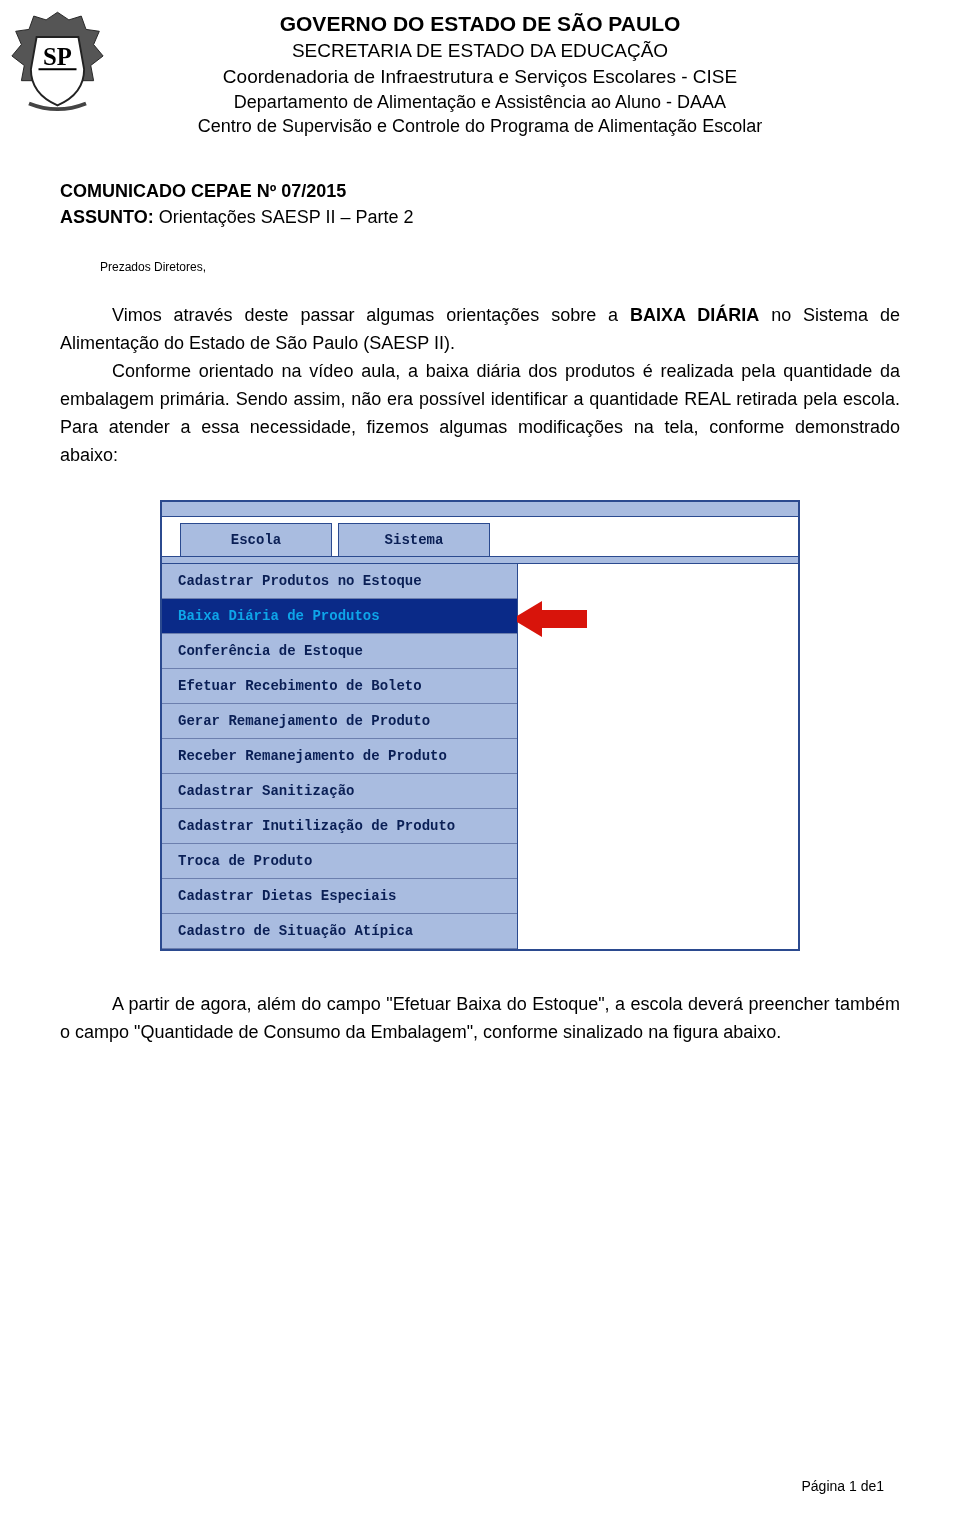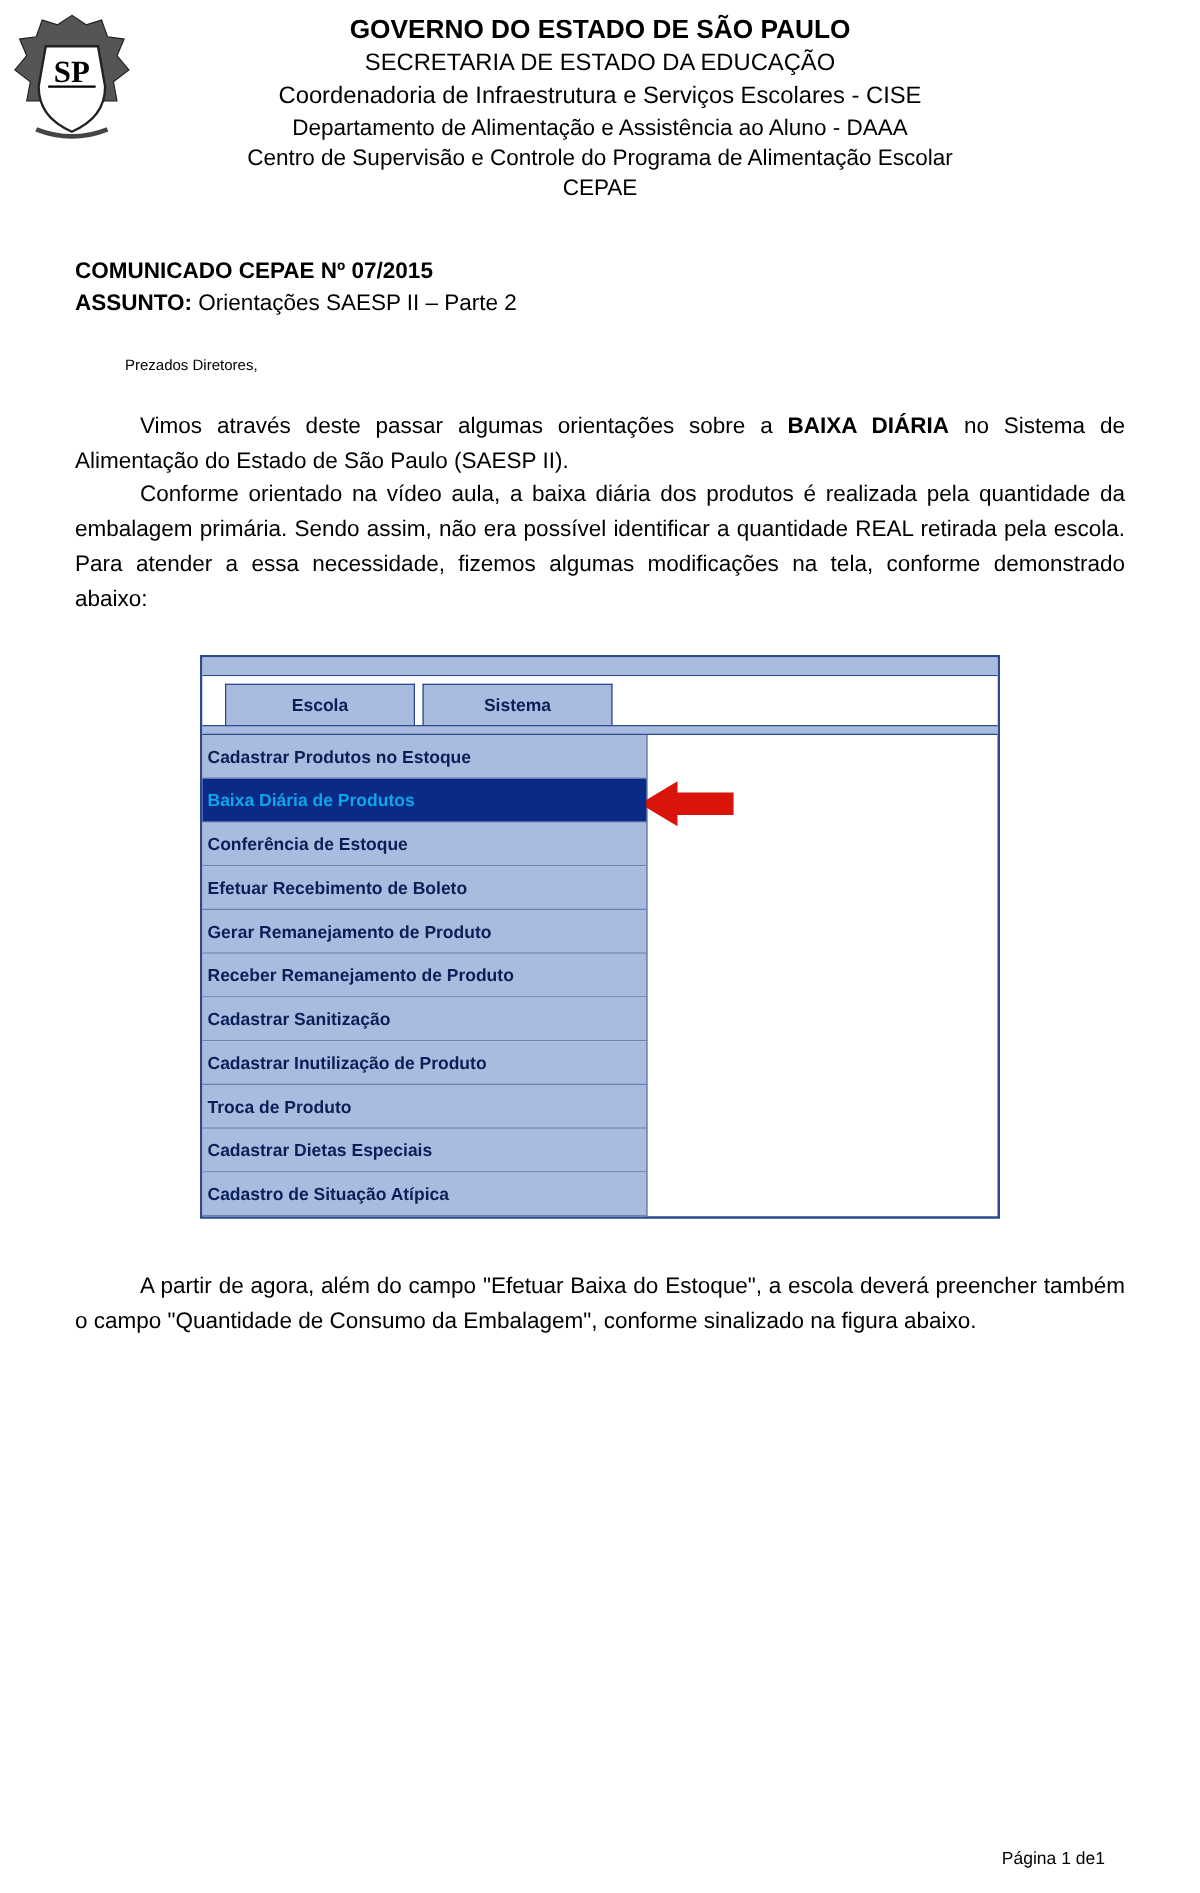--- a/index.html
+++ b/index.html
@@ -49,20 +49,21 @@
   .body-text .indent { display: inline-block; width: 52px; }
   .body-text .b { font-weight: bold; }
   .menu-figure {
     margin: 0 auto 40px auto;
     width: 640px;
   }
   .menu-container {
     border: 2px solid #2b4a8f;
     background: #fff;
     position: relative;
+    font-family: Liberation Mono, monospace;
   }
   .menu-top-bar {
     height: 14px;
     background: #a9bce0;
     border-bottom: 1px solid #2b4a8f;
   }
   .menu-tabs {
     display: flex;
     background: #ffffff;
     padding: 6px 0 0 18px;
@@ -84,21 +85,21 @@
     background: #a9bce0;
     border-top: 1px solid #2b4a8f;
     border-bottom: 1px solid #2b4a8f;
   }
   .menu-list { }
   .menu-item {
     background: #a9bce0;
     color: #0a1f55;
     font-weight: bold;
     font-size: 14px;
-    padding: 9px 4px;
+    padding: 9px 16px;
     border-bottom: 1px solid #6c7fae;
     position: relative;
   }
   .menu-item.selected {
     background: #0a2a88;
     color: #0ea5e9;
   }
   .arrow {
     position: absolute;
     right: -70px;
@@ -135,21 +136,20 @@
         <text x="50" y="58" text-anchor="middle" font-family="Georgia, serif" font-weight="bold" font-size="26" fill="#000">SP</text>
         <line x1="30" y1="62" x2="70" y2="62" stroke="#000" stroke-width="2"></line>
         <path d="M20 98 Q50 110 80 98" fill="none" stroke="#444" stroke-width="4"></path>
       </svg>
     </div>
     <div class="line h-bold h1">GOVERNO DO ESTADO DE SÃO PAULO</div>
     <div class="line h2">SECRETARIA DE ESTADO DA EDUCAÇÃO</div>
     <div class="line h3">Coordenadoria de Infraestrutura e Serviços Escolares - CISE</div>
     <div class="line h4">Departamento de Alimentação e Assistência ao Aluno - DAAA</div>
     <div class="line h5">Centro de Supervisão e Controle do Programa de Alimentação Escolar</div>
-    <div class="line h6">CEPAE</div>
   </div>
 
   <div class="doc-meta">
     <div><span class="label">COMUNICADO CEPAE Nº 07/2015</span></div>
     <div><span class="label">ASSUNTO:</span><span> Orientações SAESP II – Parte 2</span></div>
   </div>
 
   <div class="salutation">Prezados Diretores,</div>
 
   <div class="body-text">

